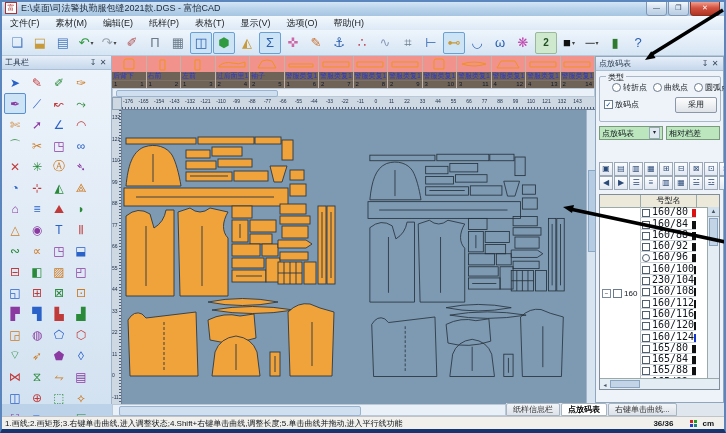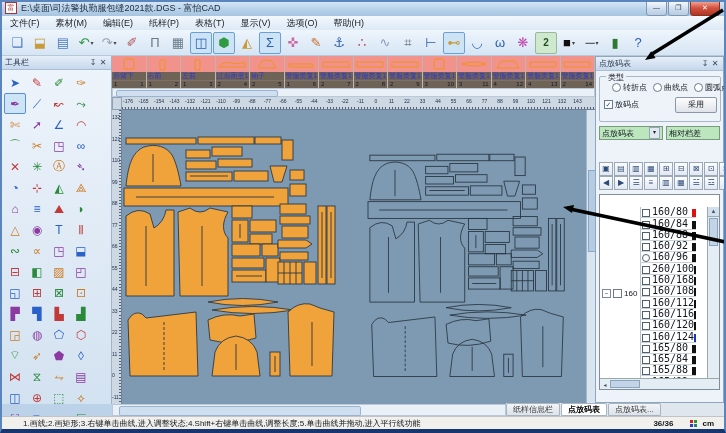--- a/index.html
+++ b/index.html
@@ -92,21 +92,21 @@
   .szvsb .up{height:9px;background:#d2dfec;border-bottom:1px solid #9ab;font-size:6px;text-align:center;line-height:8px;color:#456;}
   .szvsb .thumb{margin:1px;height:26px;background:#c2d4e6;border:1px solid #8aa4c0;}
   .szhsb{position:absolute;left:0;bottom:0;right:0;height:10px;background:#e4ecf4;border-top:1px solid #9aa;display:flex;align-items:center;font-size:6px;color:#456;}
   .szhsb .btn{width:10px;text-align:center;}
   .szhsb .thumb{width:28px;height:6px;background:#c2d4e6;border:1px solid #8aa4c0;}
   
   .tabsrow{position:absolute;left:506px;top:403px;width:218px;height:13px;display:flex;background:#dfe6ee;}
   .btab{padding:0 6px;font-size:8px;line-height:12px;color:#333;background:linear-gradient(#f2f4f7,#dde3ea);border:1px solid #a8b4c0;border-radius:2px 2px 0 0;margin-right:1px;white-space:nowrap;}
   .btab.active{background:#fff;font-weight:bold;color:#000;}
   .statusbar{position:absolute;left:2px;top:416px;width:722px;height:13px;background:#f1f0ed;border-top:1px solid #c0c4c8;display:flex;align-items:center;font-size:8px;color:#101418;}
-  .statusbar .hint{flex:1;padding-left:21px;white-space:nowrap;overflow:hidden;}
+  .statusbar .hint{flex:1;padding-left:3px;white-space:nowrap;overflow:hidden;}
   .statusbar .cnt{margin-right:17px;font-weight:bold;}
   .dots{width:8px;height:8px;display:grid;grid-template-columns:3px 3px;grid-gap:1px;margin-right:4px;}
   .dots i{width:3px;height:3px;}
   .statusbar .unit{margin-right:10px;font-weight:bold;}
   
   .annot{position:absolute;inset:0;z-index:55;pointer-events:none;}
 </style>
 </head>
 <body>
 
@@ -659,20 +659,25 @@
           <span class="rp-tbi">☰</span>
           <span class="rp-tbi">≡</span>
           <span class="rp-tbi">▥</span>
           <span class="rp-tbi">▦</span>
           <span class="rp-tbi">☱</span>
           <span class="rp-tbi">☲</span>
           <span class="rp-tbi">F</span>
         </div>
 
       <div class="sztable">
+        <div class="szhead">
+          <span class="h1"></span>
+          <span class="h2">号型名</span>
+          <span class="h3"></span>
+        </div>
         <div class="szgroup">
           <span class="exp">−</span>
           <span class="chk" style="color:transparent"></span>
           <span>160</span>
         </div>
         <div class="szrows" id="szrows">
             <div class="srow">
               <span class="cb"></span>
               <span>160/80</span>
               <span class="chip" style="background: rgb(221, 17, 17);"></span>
@@ -692,26 +697,26 @@
               <span>160/92</span>
               <span class="chip" style="background: rgb(17, 17, 17);"></span>
             </div>
             <div class="srow">
               <span class="cb rad"></span>
               <span>160/96</span>
               <span class="chip" style="background: rgb(17, 17, 17);"></span>
             </div>
             <div class="srow">
               <span class="cb"></span>
-              <span>260/100</span>
-              <span class="chip" style="background: rgb(17, 17, 17);"></span>
-            </div>
-            <div class="srow">
-              <span class="cb"></span>
-              <span>160/168</span>
+              <span>160/100</span>
+              <span class="chip" style="background: rgb(17, 17, 17);"></span>
+            </div>
+            <div class="srow">
+              <span class="cb"></span>
+              <span>230/104</span>
               <span class="chip" style="background: rgb(17, 17, 17);"></span>
             </div>
             <div class="srow">
               <span class="cb"></span>
               <span>160/108</span>
               <span class="chip" style="background: rgb(17, 17, 17);"></span>
             </div>
             <div class="srow">
               <span class="cb"></span>
               <span>160/112</span>
@@ -761,21 +766,21 @@
           <span class="btn">◂</span>
           <span class="thumb"></span>
         </div>
       </div>
     </div>
   </div>
 
   <div class="tabsrow" id="tabsrow">
       <div class="btab">纸样信息栏</div>
       <div class="btab active">点放码表</div>
-      <div class="btab">点放码表...</div>
+      <div class="btab">右键单击曲线...</div>
     </div>
 
   <div class="statusbar">
     <span class="hint">1.画线;2.画矩形;3.右键单击曲线,进入调整状态;4.Shift+右键单击曲线,调整长度;5.单击曲线并拖动,进入平行线功能</span>
     <span class="cnt">36/36</span>
     <span class="dots" id="unitdots">
         <i style="background: rgb(208, 32, 32);"></i>
         <i style="background: rgb(32, 160, 32);"></i>
         <i style="background: rgb(32, 64, 208);"></i>
         <i style="background: rgb(32, 128, 128);"></i>

